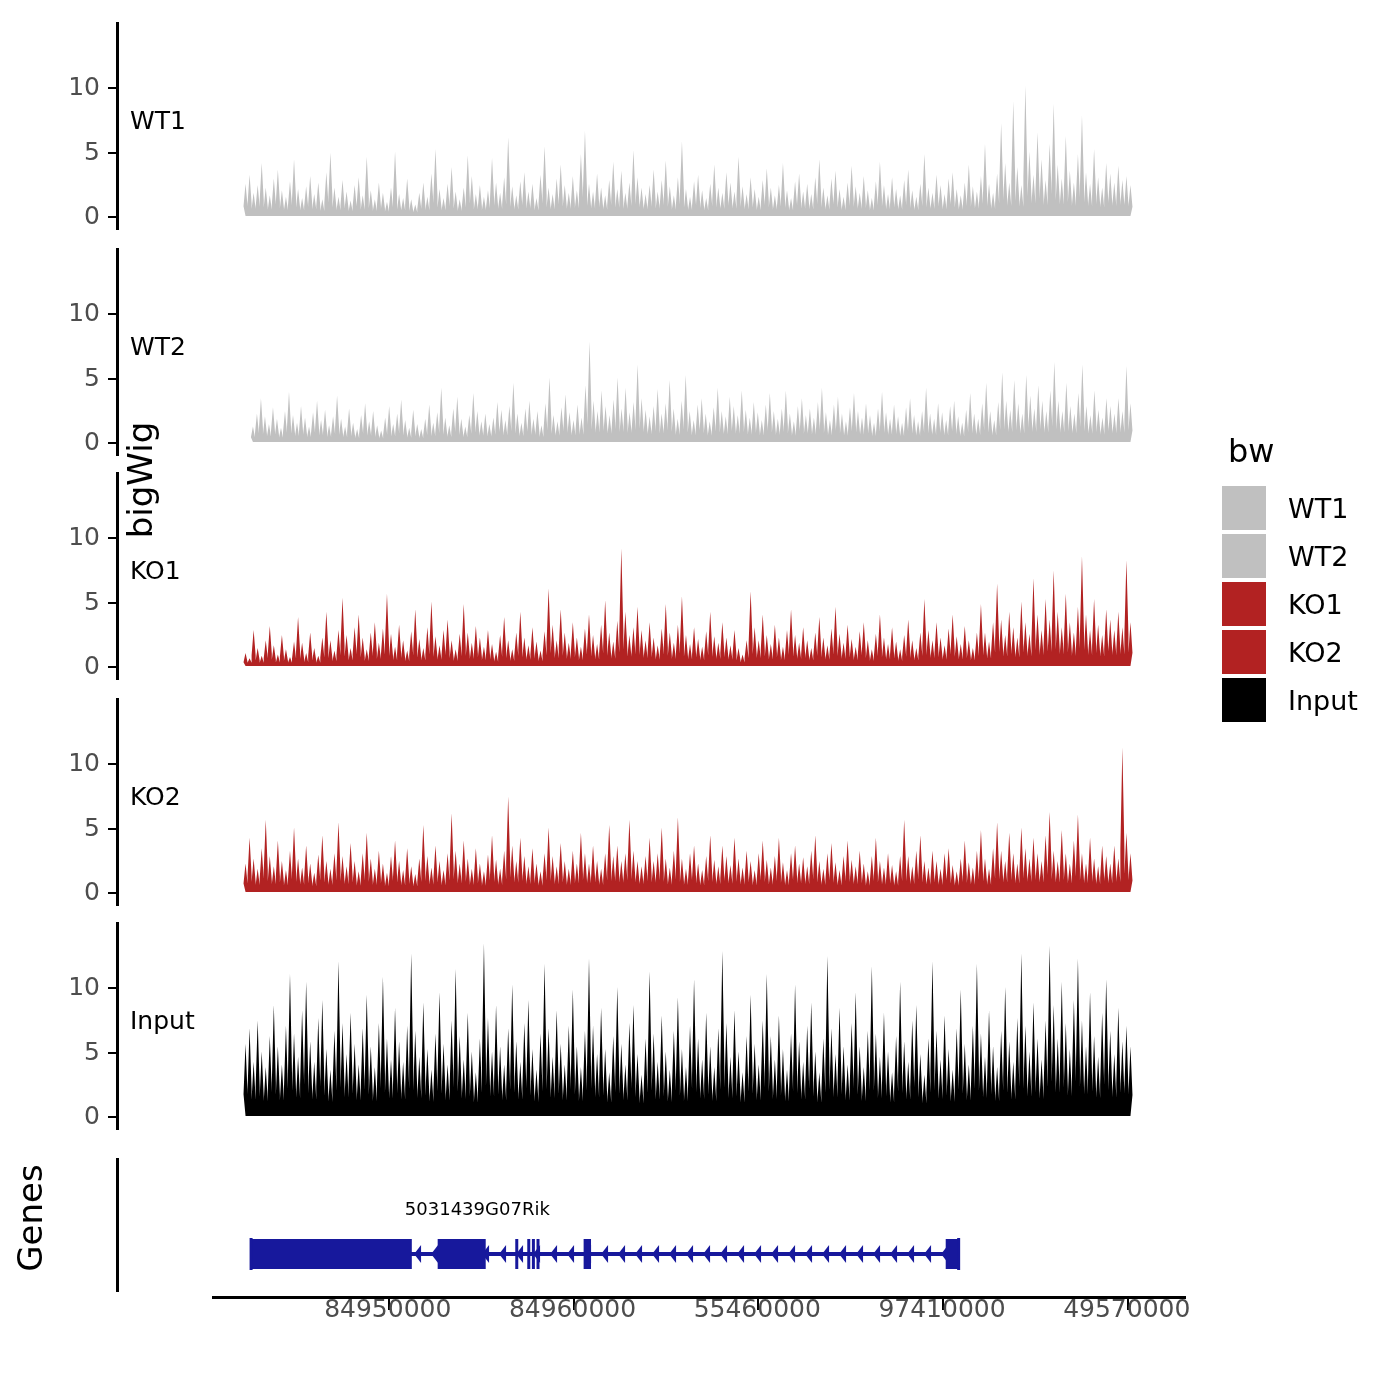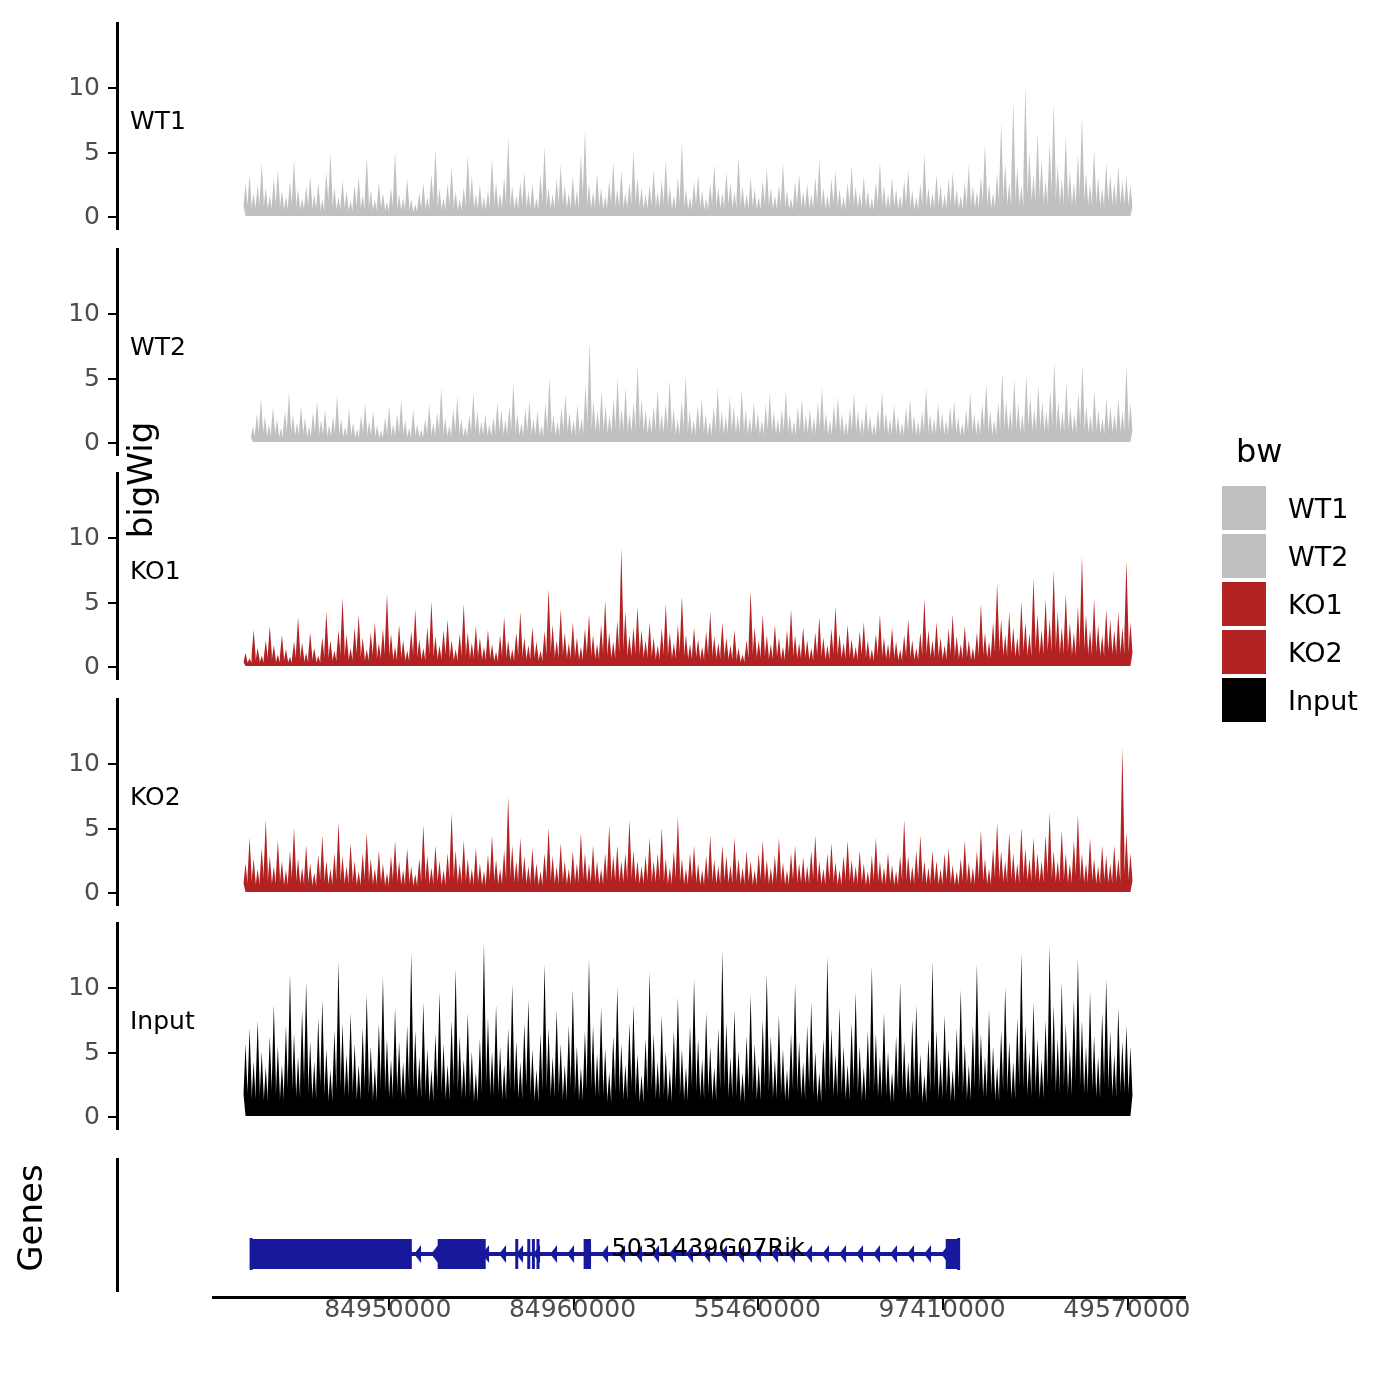--- a/index.html
+++ b/index.html
@@ -39,25 +39,25 @@
   
   .xaxisline{position:absolute;left:212px;top:1296px;width:974px;height:3px;background:#000;}
   .xtick{position:absolute;top:1299px;width:2px;height:11px;background:#000;}
   .xlab{position:absolute;top:1294px;width:200px;margin-left:-100px;text-align:center;font-size:25px;color:#4d4d4d;}
   .xtitle{position:absolute;top:1353px;left:212px;width:974px;text-align:center;font-size:34px;color:#000;}
 
   
   #genes-axis{position:absolute;left:116px;top:1158px;width:3px;height:134px;background:#000;}
   #genes-area{position:absolute;left:240px;top:1158px;width:896px;height:134px;}
   #genes-area svg{display:block;width:100%;height:134px;}
-  .gene-name{position:absolute;top:1198px;font-size:24px;color:#000;text-align:right;width:400px;margin-left:-200px;white-space:nowrap;margin-top:36px;}
+  .gene-name{position:absolute;top:1198px;font-size:18px;color:#000;text-align:left;width:400px;margin-left:-200px;white-space:nowrap;}
 
   
   #legend{position:absolute;left:1222px;top:432px;width:170px;}
-  .legend-title{font-size:32px;color:#000;margin:0 0 14px 14px;}
+  .legend-title{font-size:32px;color:#000;margin:0 0 14px 6px;}
   .legend-row{display:flex;align-items:center;height:48px;}
   .legend-key{width:44px;height:44px;flex:0 0 44px;}
   .legend-text{font-size:27px;color:#000;margin-left:22px;white-space:nowrap;}
 </style>
 </head>
 <body>
 
 <div id="fig">
 
   <div class="axis-title-y">bigWig</div>

